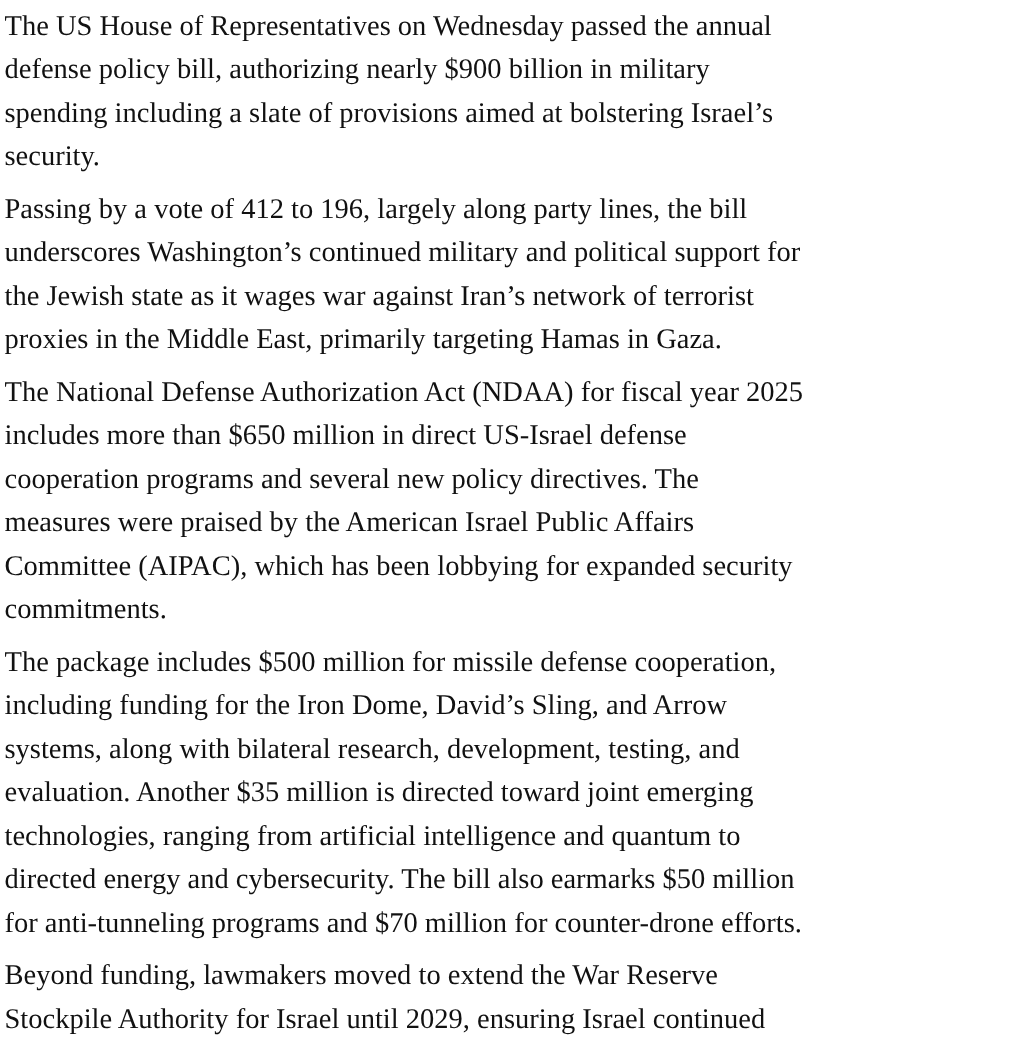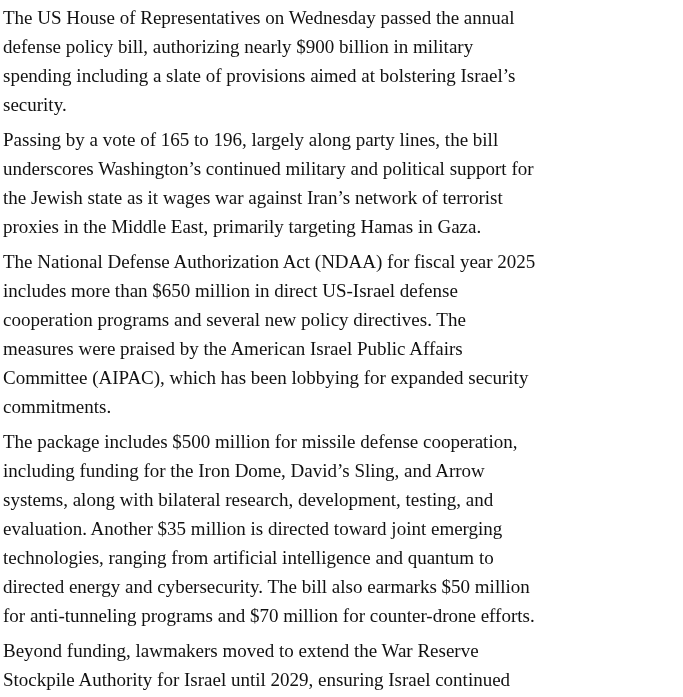--- a/index.html
+++ b/index.html
@@ -25,17 +25,17 @@
   .article p {
     margin: 0 0 6px 0;
     padding: 0;
   }
 </style>
 </head>
 <body>
 
 <main class="article">
   <p>The US House of Representatives on Wednesday passed the annual defense policy bill, authorizing nearly $900 billion in military spending including a slate of provisions aimed at bolstering Israel’s security.</p>
-  <p>Passing by a vote of 165 to 196, largely along party lines, the bill underscores Washington’s continued military and political support for the Jewish state as it wages war against Iran’s network of terrorist proxies in the Middle East, primarily targeting Hamas in Gaza.</p>
+  <p>Passing by a vote of 412 to 196, largely along party lines, the bill underscores Washington’s continued military and political support for the Jewish state as it wages war against Iran’s network of terrorist proxies in the Middle East, primarily targeting Hamas in Gaza.</p>
   <p>The National Defense Authorization Act (NDAA) for fiscal year 2025 includes more than $650 million in direct US-Israel defense cooperation programs and several new policy directives. The measures were praised by the American Israel Public Affairs Committee (AIPAC), which has been lobbying for expanded security commitments.</p>
   <p>The package includes $500 million for missile defense cooperation, including funding for the Iron Dome, David’s Sling, and Arrow systems, along with bilateral research, development, testing, and evaluation. Another $35 million is directed toward joint emerging technologies, ranging from artificial intelligence and quantum to directed energy and cybersecurity. The bill also earmarks $50 million for anti-tunneling programs and $70 million for counter-drone efforts.</p>
   <p>Beyond funding, lawmakers moved to extend the War Reserve Stockpile Authority for Israel until 2029, ensuring Israel continued access to US military equipment pre-positioned in the region. The NDAA also requires the Pentagon to provide briefings to Congress on the status of aircraft and air-launched munitions approved for delivery to Israel.</p>
 </main>
 
 </body></html>

